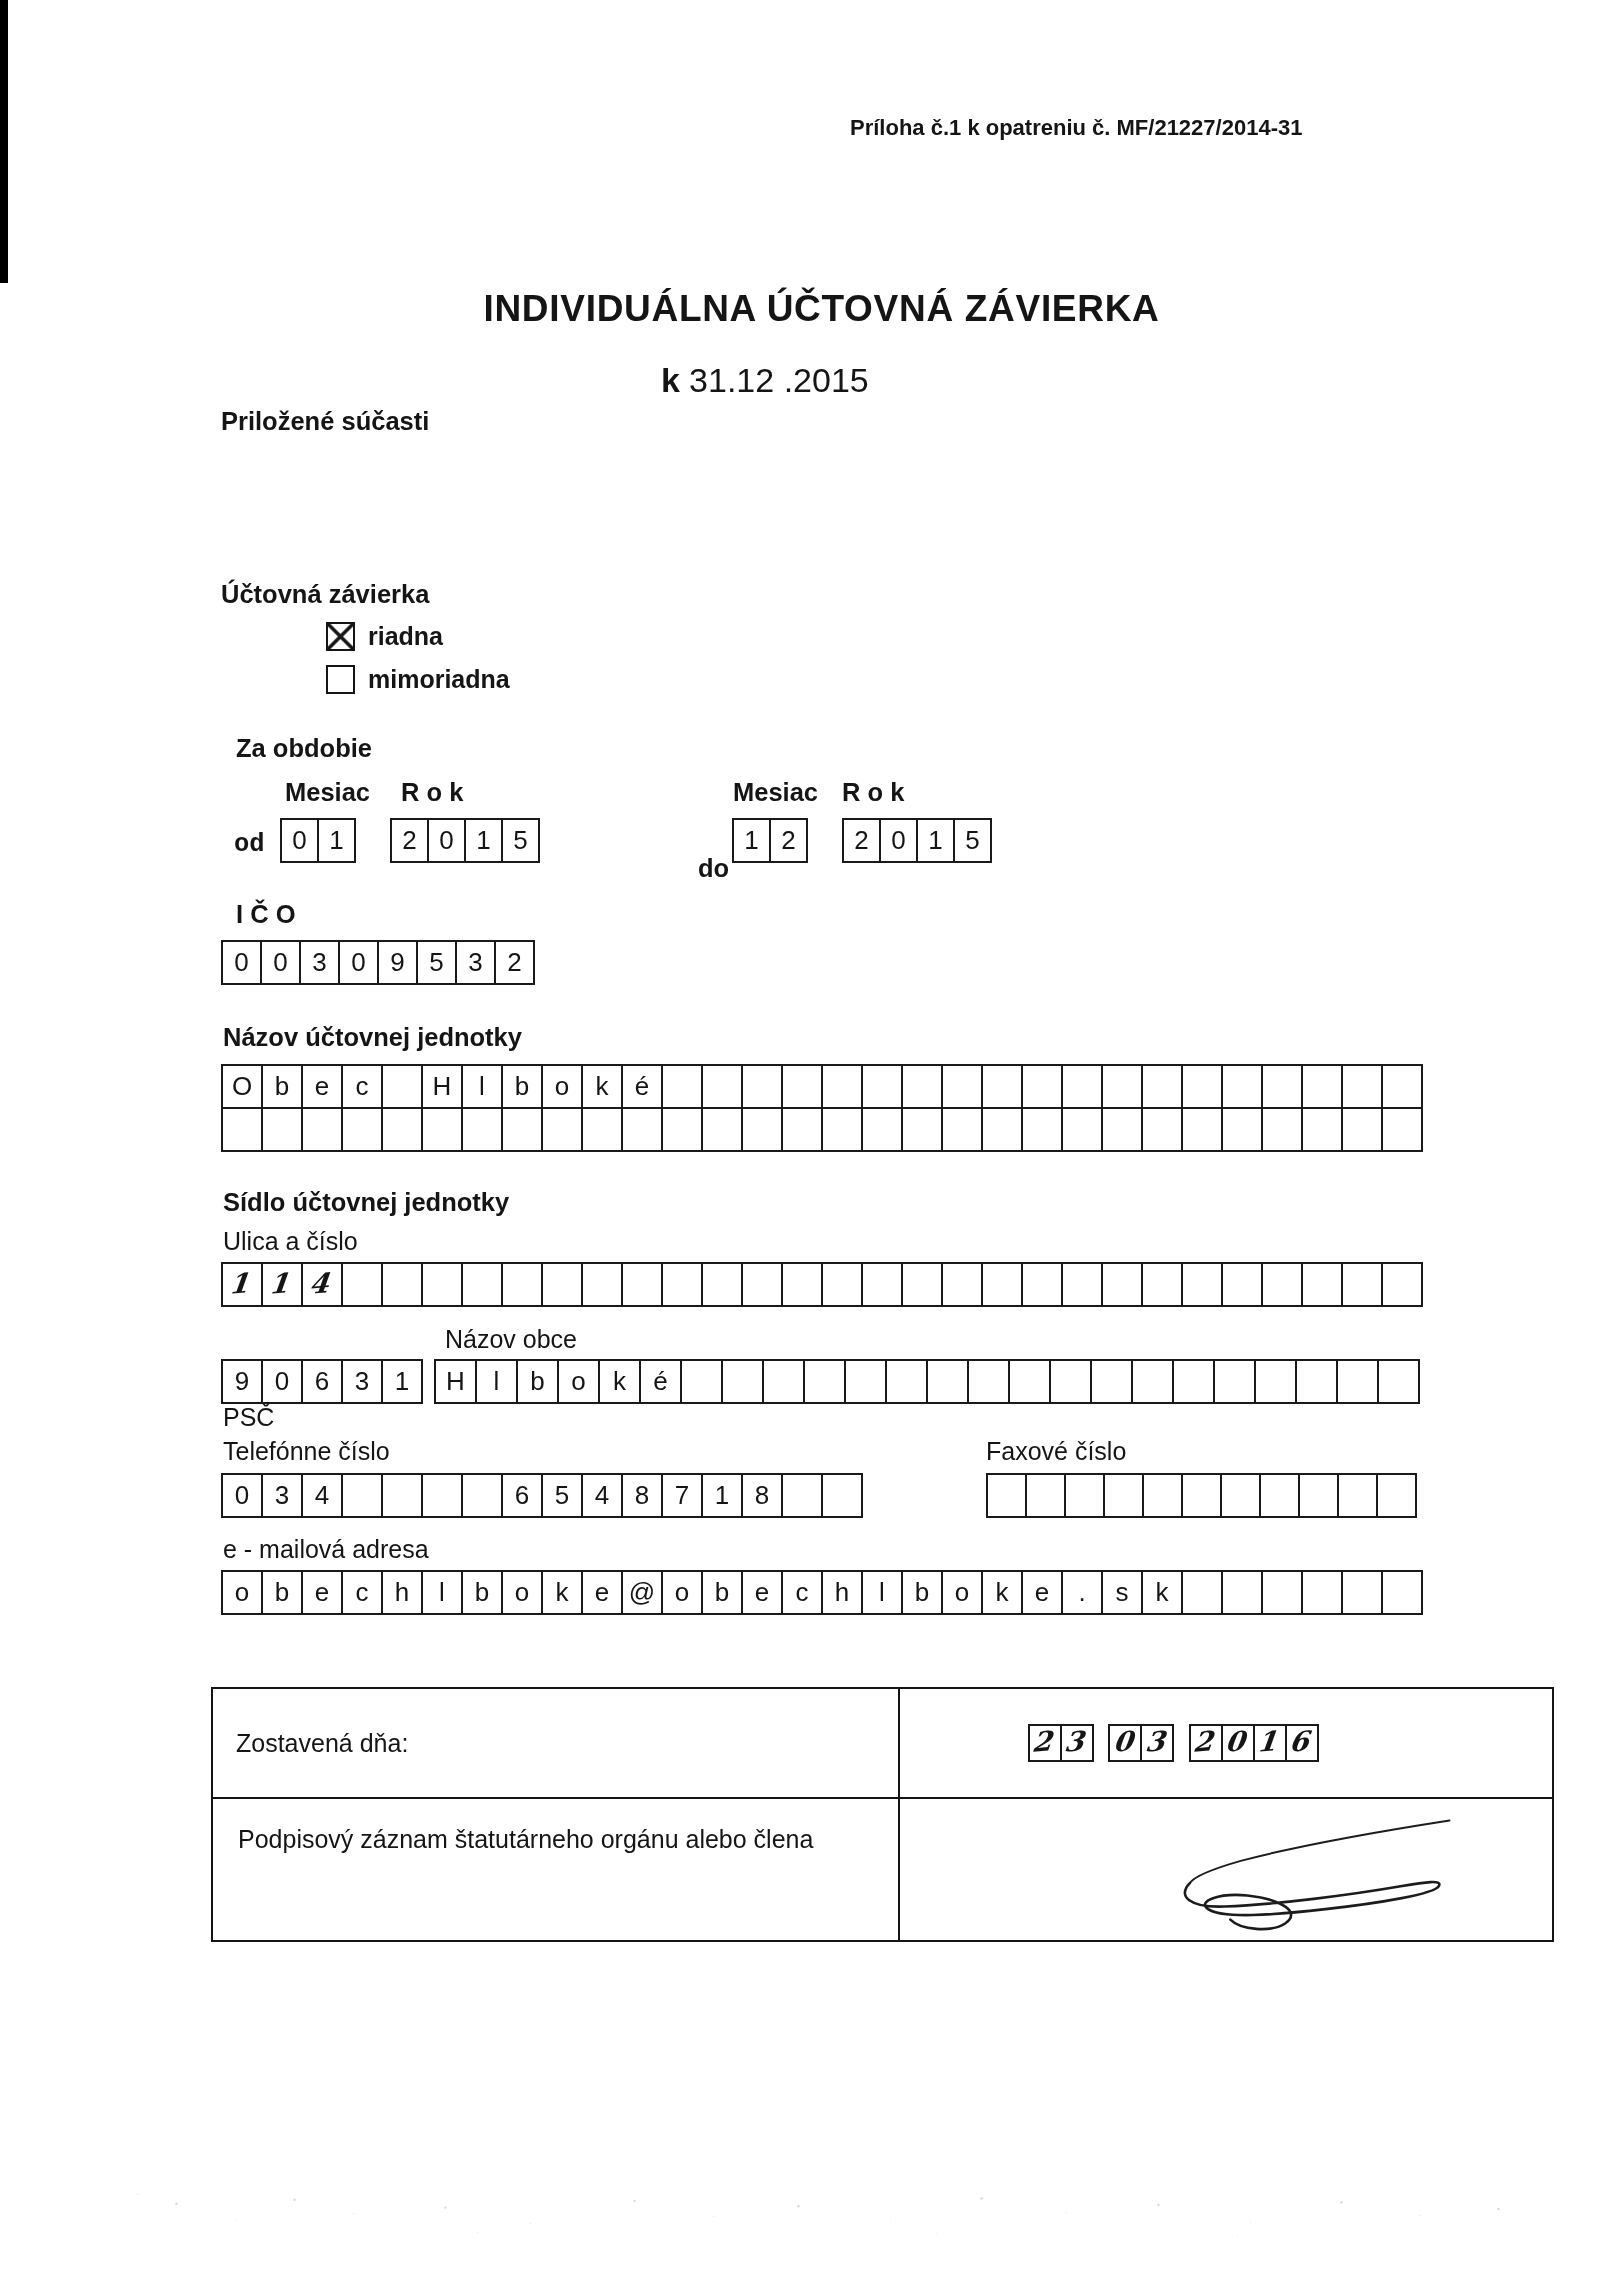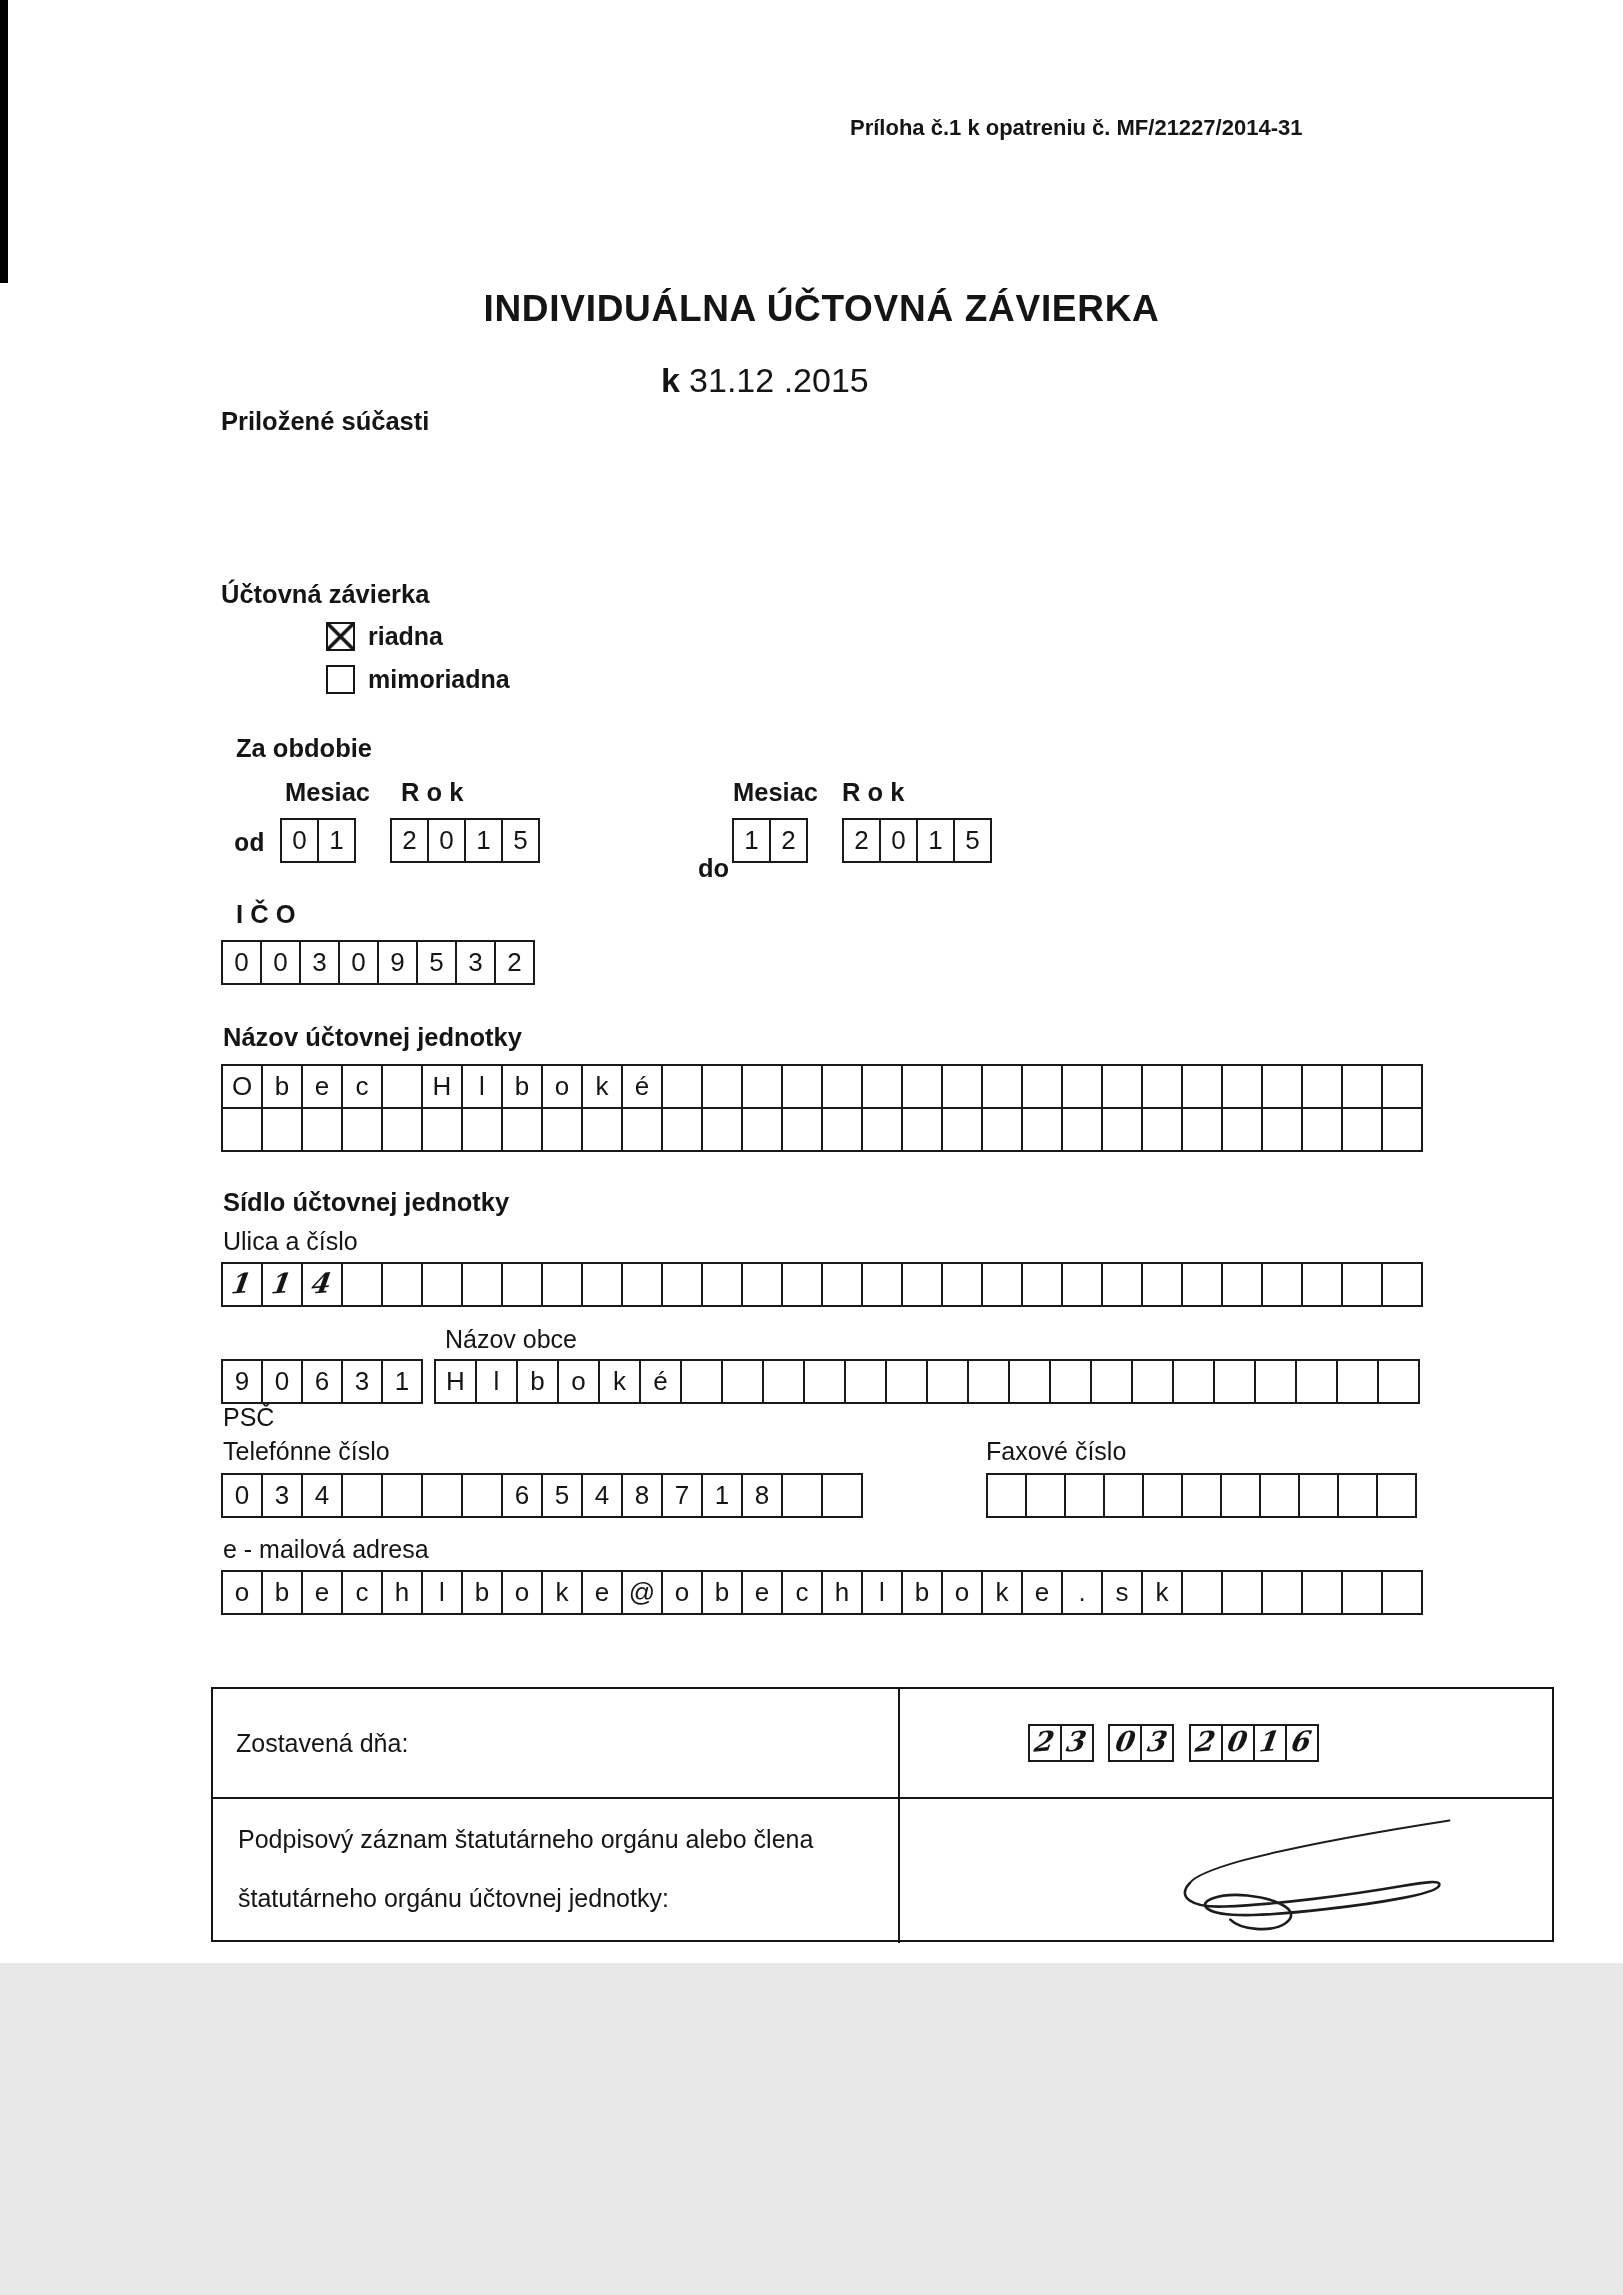--- a/index.html
+++ b/index.html
@@ -1,17 +1,17 @@
 <!DOCTYPE html>
 <html style="font-size:10.5px"><head>
 <meta charset="utf-8">
 <style>
   html,body { margin:0; padding:0; background:#e8e8e8; }
   .page {
-    position:relative; width:1623px; height:1963px; margin:0 auto;
+    position:relative; width:1623px; height:2295px; margin:0 auto;
     background:#ffffff; color:#151515;
     font-family:"Liberation Sans", sans-serif; overflow:hidden;
   }
   .abs { position:absolute; }
   .lbl { font-size:25px; }
   .h { font-size:25.5px; font-weight:bold; }
 
   .edge-mark { left:0; top:0; width:7.9px; height:283px; background:#000; }
 
   .att-note { left:850px; top:115px; font-size:22px; font-weight:bold; }
@@ -768,21 +768,20 @@
               <span>1</span>
             </div>
             <div class="cell">
               <span>6</span>
             </div>
           </div>
       </div>
     </div>
     <div class="ft-cell ft-r2c1">
       <div class="line">Podpisový záznam  štatutárneho orgánu alebo člena</div>
-      <div class="line">štatutárneho orgánu účtovnej jednotky:</div>
     </div>
     <div class="ft-cell">
       <svg class="sig-svg" width="301" height="137" viewBox="0 0 460 210">
         <path d="M440,16 C350,30 210,54 120,78 C85,88 50,100 42,112" fill="none" stroke="#1c1c1c" stroke-width="3" stroke-linecap="round"></path>
         <path d="M42,112 C22,132 42,150 95,148 C175,145 290,130 365,117 C405,110 428,107 424,116 C418,129 330,143 250,152 C170,161 92,167 70,152 C52,139 88,127 130,131 C182,137 214,156 188,174 C166,188 120,184 104,168" fill="none" stroke="#1c1c1c" stroke-width="4" stroke-linecap="round"></path>
       </svg>
     </div>
   </div>
 
   <div class="speckles"></div>

